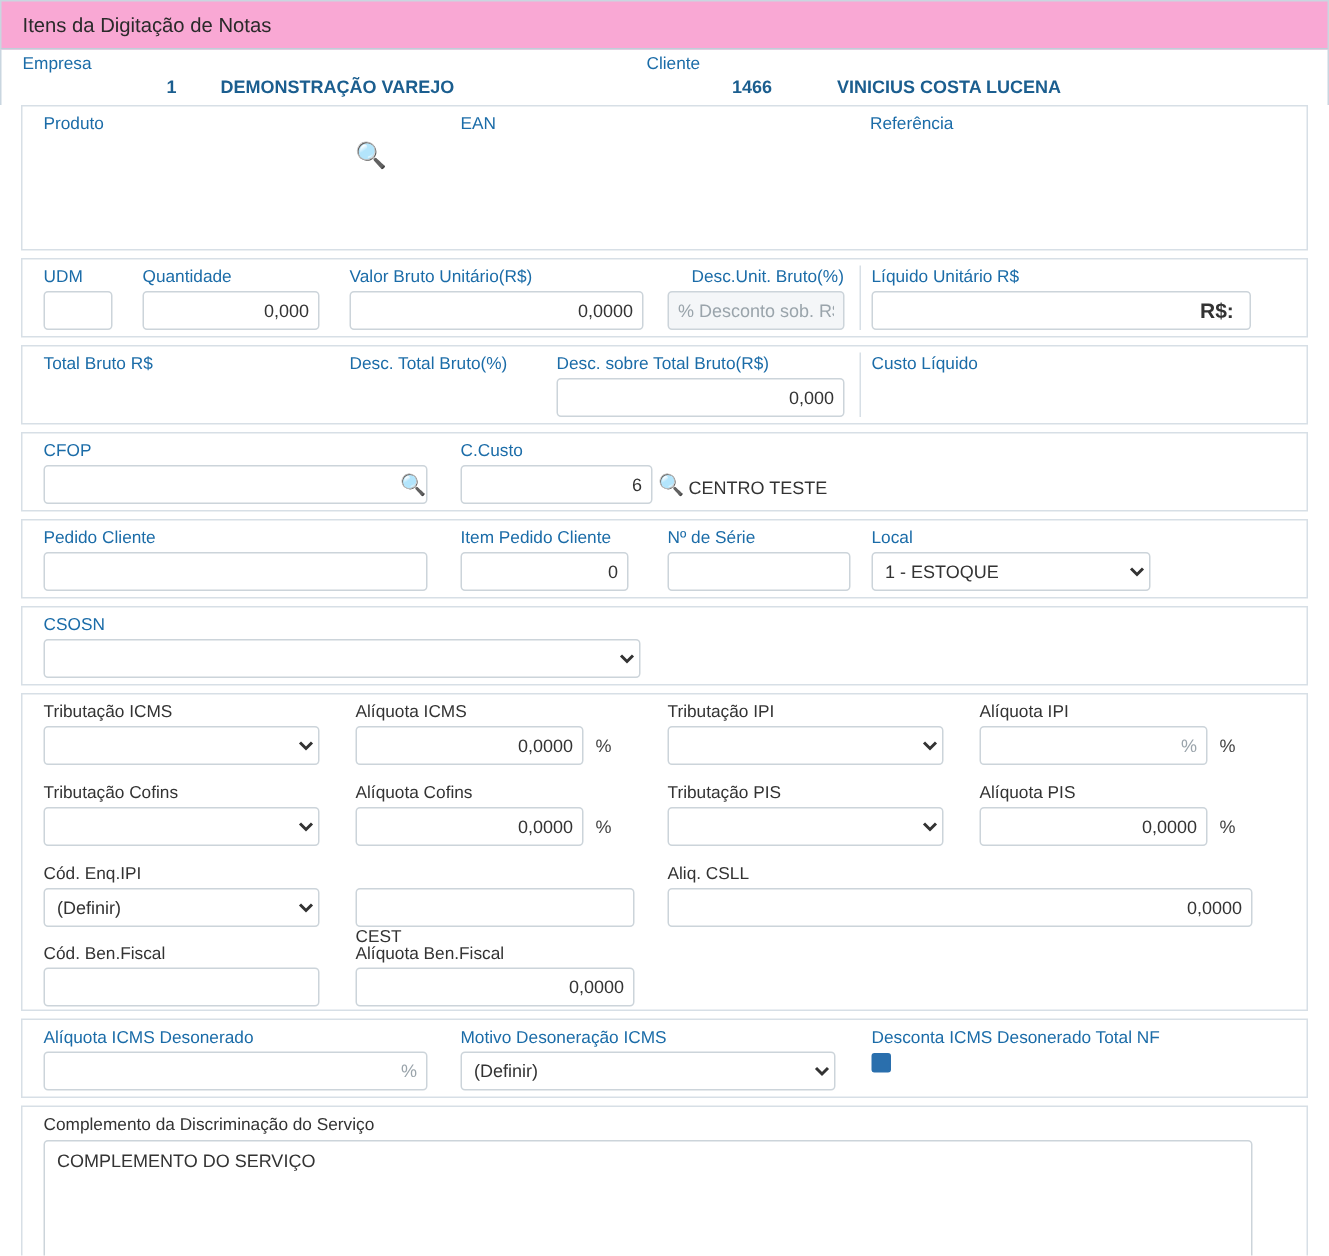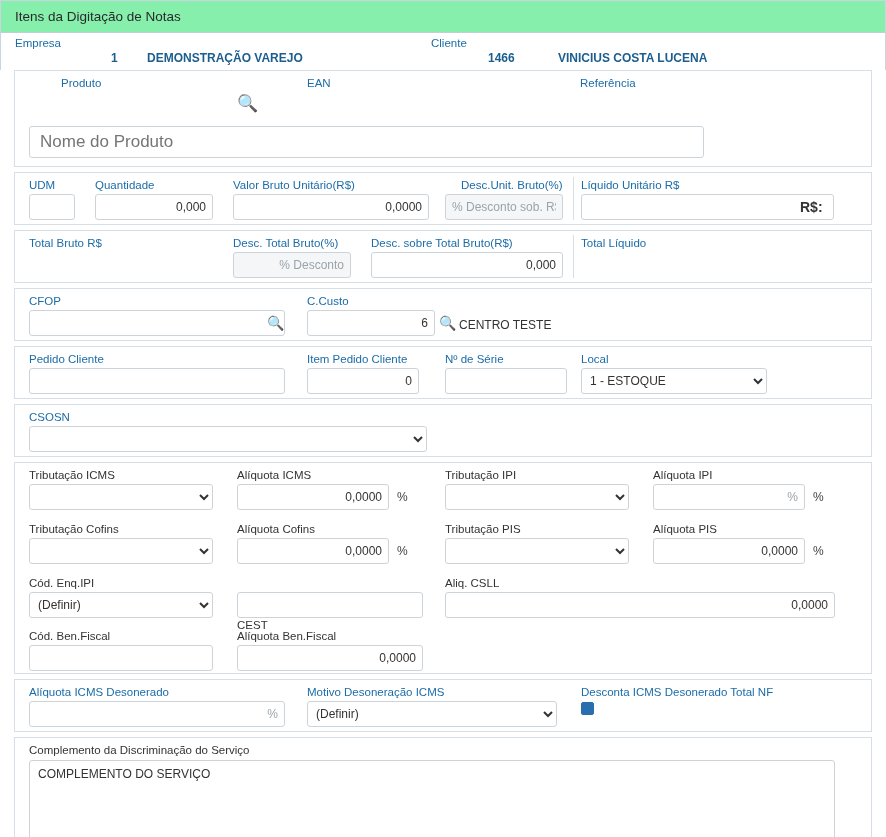--- a/index.html
+++ b/index.html
@@ -15,21 +15,21 @@
   }
   .window {
     width: 886px;
     height: 837px;
     background: #fff;
     position: relative;
   }
   
   .titlebar {
     height: 33px;
-    background: #86efac;
+    background: #f9a8d4;
     border: 1px solid #c9d6e0;
     border-bottom: 1px solid #bfced9;
     display: flex;
     align-items: center;
     padding: 0 14px;
     font-size: 13.5px;
     color: #2a2a2a;
   }
   
   .headerrow {
@@ -174,29 +174,28 @@
   <div class="headerrow">
     <span class="hdr-label hdr-empresa-label">Empresa</span>
     <span class="hdr-val hdr-empresa-code">1</span>
     <span class="hdr-val hdr-empresa-name">DEMONSTRAÇÃO VAREJO</span>
     <span class="hdr-label hdr-cliente-label">Cliente</span>
     <span class="hdr-val hdr-cliente-code">1466</span>
     <span class="hdr-val hdr-cliente-name">VINICIUS COSTA LUCENA</span>
   </div>
 
   <div class="panel" style="height:97px;">
-    <span class="fld-label" style="left:14px; top:6px;margin-left:32px;">Produto</span>
+    <span class="fld-label" style="left:14px; top:6px;">Produto</span>
     <span class="mag" style="left:222px; top:22px;">🔍</span>
 
     <span class="fld-label" style="left:292px; top:6px;">EAN</span>
     <input class="ti" style="left: 292px; top: 21px; width: 0px; border: none; background: transparent;">
 
     <span class="fld-label" style="left:565px; top:6px;">Referência</span>
 
-    <input class="bigname" placeholder="Nome do Produto" style="">
   </div>
 
   <div class="panel" style="height:53px;">
     <span class="fld-label" style="left:14px; top:6px;">UDM</span>
     <input class="ti" style="left: 14px; top: 21px; width: 46px;">
 
     <span class="fld-label" style="left:80px; top:6px;">Quantidade</span>
     <input class="ti r" style="left: 80px; top: 21px; width: 118px;" value="0,000">
 
     <span class="fld-label" style="left:218px; top:6px;">Valor Bruto Unitário(R$)</span>
@@ -209,28 +208,27 @@
 
     <span class="fld-label" style="left:566px; top:6px;">Líquido Unitário R$</span>
     <input class="ti r" style="left: 566px; top: 21px; width: 253px;">
     <span class="rs-big" style="left:785px; top:26px;">R$:</span>
   </div>
 
   <div class="panel" style="height:53px;">
     <span class="fld-label" style="left:14px; top:6px;">Total Bruto R$</span>
 
     <span class="fld-label" style="left:218px; top:6px;">Desc. Total Bruto(%)</span>
-    <input class="ti r" style="left: 218px; top: 21px; width: 118px; background: rgb(244, 246, 248);" placeholder="% Desconto">
 
     <span class="fld-label" style="left:356px; top:6px;">Desc. sobre Total Bruto(R$)</span>
     <input class="ti r" style="left: 356px; top: 21px; width: 192px;" value="0,000">
 
     <div class="sep-v" style="left:558px;"></div>
 
-    <span class="fld-label" style="left:566px; top:6px;">Total Líquido</span>
+    <span class="fld-label" style="left:566px; top:6px;">Custo Líquido</span>
   </div>
 
   <div class="panel" style="height:53px;">
     <span class="fld-label" style="left:14px; top:6px;">CFOP</span>
     <input class="ti" style="left: 14px; top: 21px; width: 256px;">
     <span class="mag2" style="left:252px; top:26px;">🔍</span>
 
     <span class="fld-label" style="left:292px; top:6px;">C.Custo</span>
     <input class="ti r" style="left: 292px; top: 21px; width: 128px;" value="6">
     <span class="mag2" style="left:424px; top:26px;">🔍</span>

